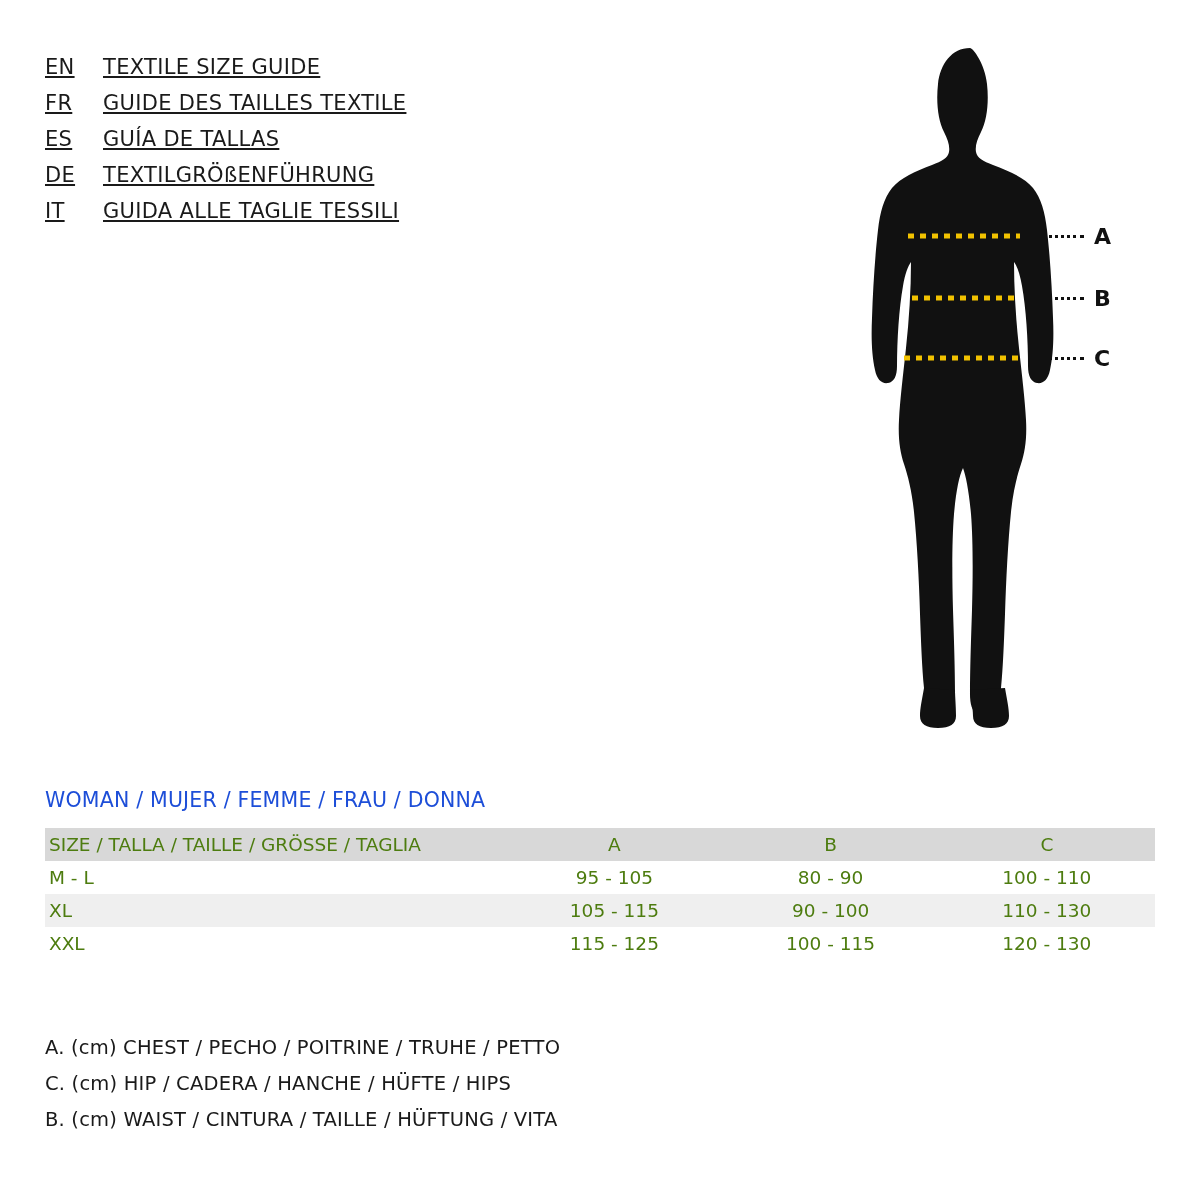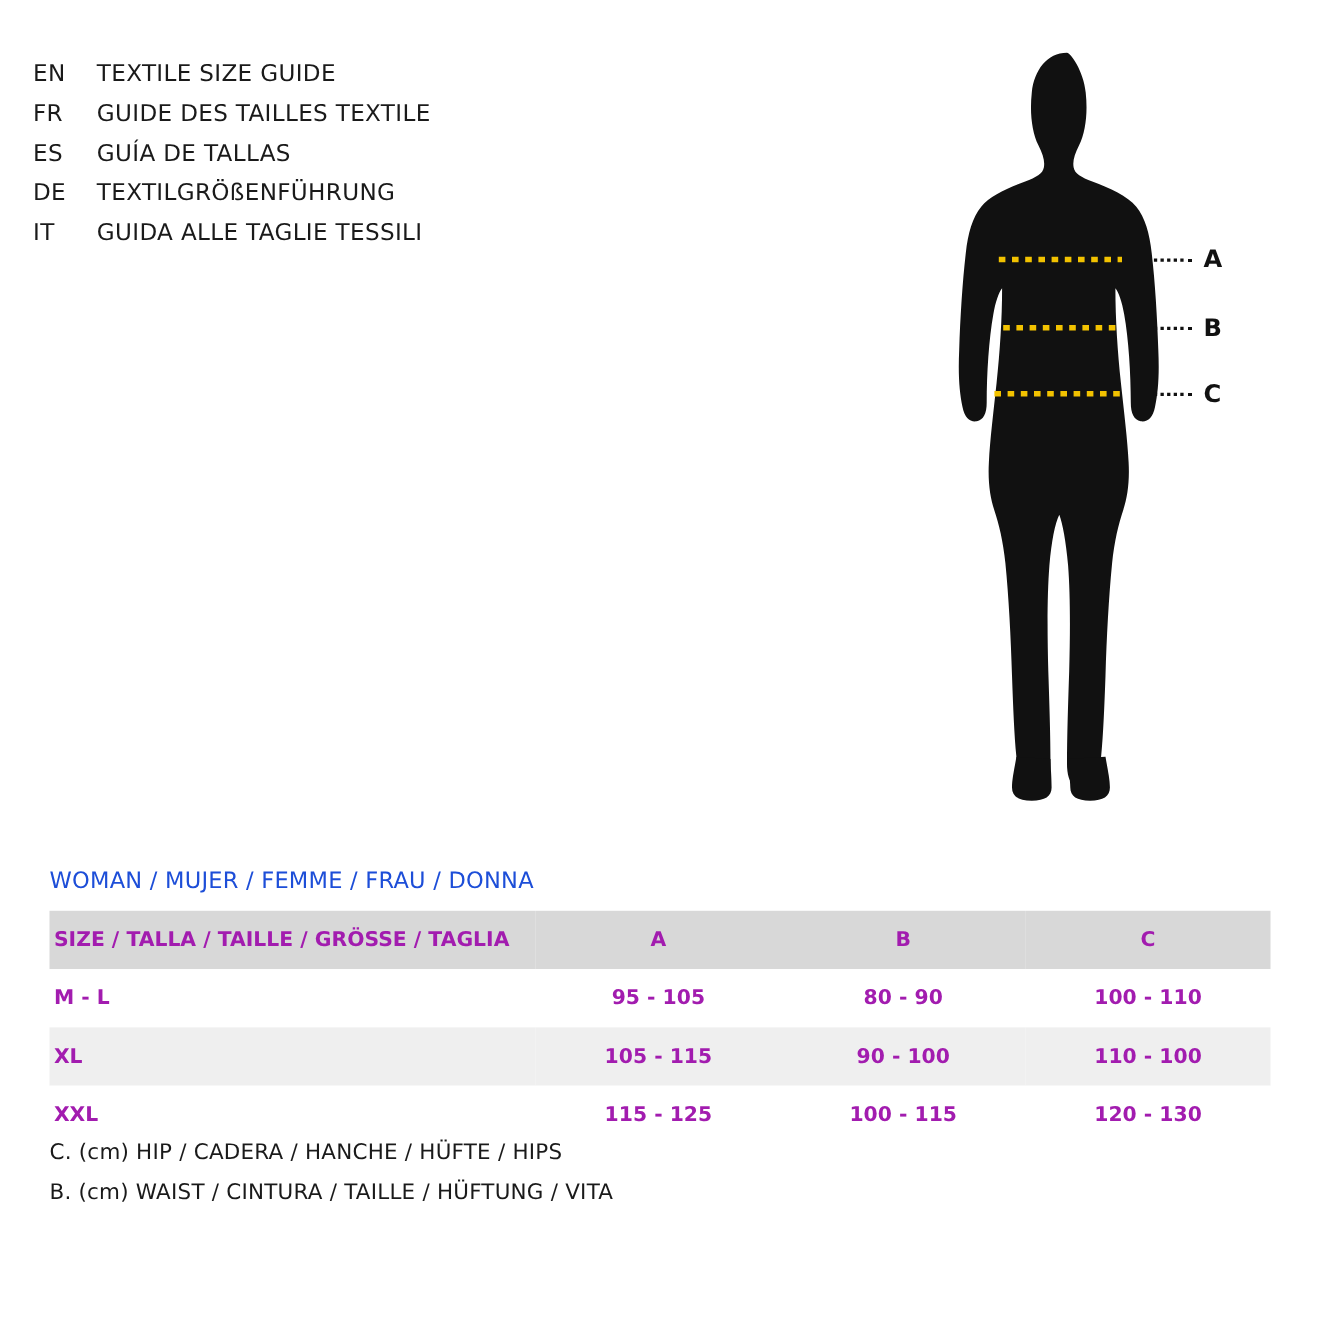--- a/index.html
+++ b/index.html
@@ -18,23 +18,24 @@
 
   .page {
     position: relative;
     width: 1200px;
     height: 1200px;
   }
 
   
   .lang-block {
     position: absolute;
-    left: 30px;
+    left: 45px;
     top: 55px;
     width: 760px;
+    text-decoration: underline;
   }
   .lang-row {
     display: flex;
     align-items: baseline;
     height: 36px;
   }
   .lang-code {
     width: 58px;
     font-size: 21px;
     letter-spacing: 0.3px;
@@ -101,24 +102,24 @@
   table.size-table {
     position: absolute;
     left: 45px;
     top: 828px;
     width: 1110px;
     border-collapse: collapse;
     font-size: 18.5px;
   }
   table.size-table th,
   table.size-table td {
-    padding: 11px;
+    padding: 1px;
     height: 31px;
-    font-weight: bold;
-    color: #a21caf;
+    font-weight: normal;
+    color: #4d7c0f;
   }
   table.size-table thead tr {
     background: #d8d8d8;
   }
   table.size-table tbody tr:nth-child(odd) {
     background: #ffffff;
   }
   table.size-table tbody tr:nth-child(even) {
     background: #efefef;
   }
@@ -266,29 +267,30 @@
       <tr>
         <td class="col-size">M - L</td>
         <td class="col-m">95 - 105</td>
         <td class="col-m">80 - 90</td>
         <td class="col-m">100 - 110</td>
       </tr>
       <tr>
         <td class="col-size">XL</td>
         <td class="col-m">105 - 115</td>
         <td class="col-m">90 - 100</td>
-        <td class="col-m">110 - 100</td>
+        <td class="col-m">110 - 130</td>
       </tr>
       <tr>
         <td class="col-size">XXL</td>
         <td class="col-m">115 - 125</td>
         <td class="col-m">100 - 115</td>
         <td class="col-m">120 - 130</td>
       </tr>
     </tbody>
   </table>
 
   <div class="legend">
+    <div class="legend-row">A. (cm) CHEST / PECHO / POITRINE / TRUHE / PETTO</div>
     <div class="legend-row">C. (cm) HIP / CADERA / HANCHE / HÜFTE / HIPS</div>
     <div class="legend-row">B. (cm) WAIST / CINTURA / TAILLE / HÜFTUNG / VITA</div>
   </div>
 
 </div>
 
 </body></html>

